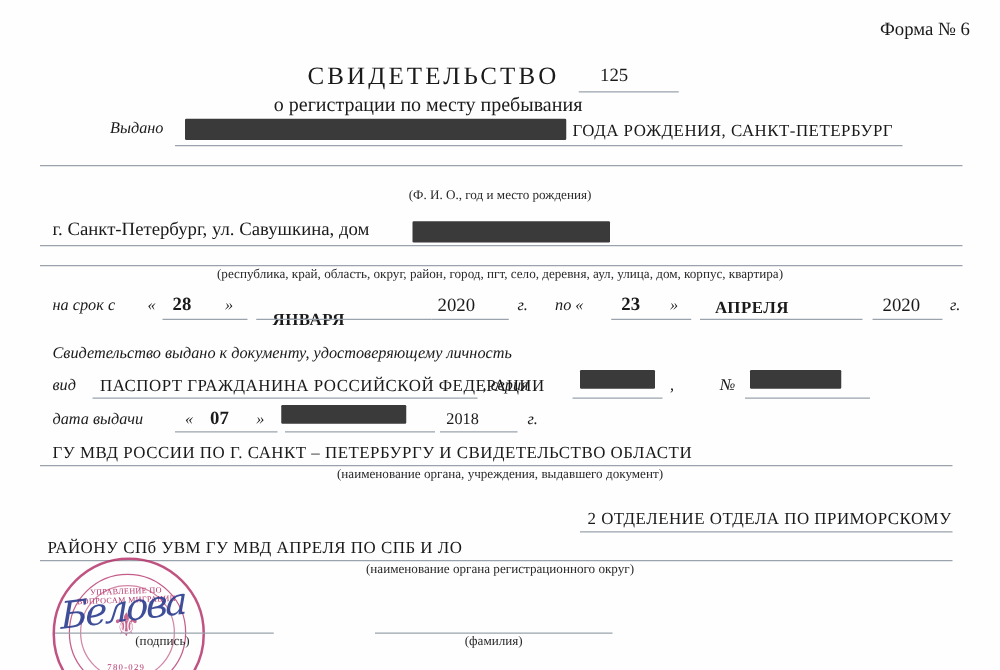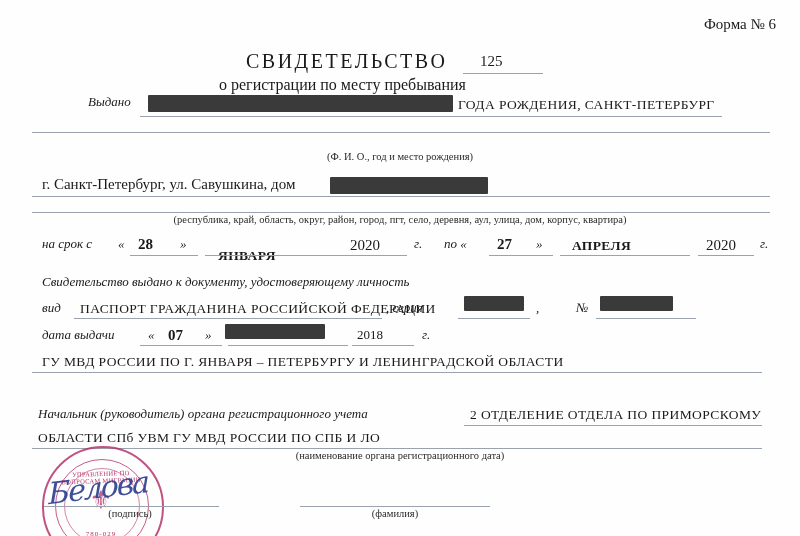--- a/index.html
+++ b/index.html
@@ -190,21 +190,21 @@
   <div class="abs lbl" style="top:236px; left:118px;">«</div>
   <div class="abs" style="top:236px; left:138px; font-size:15px; font-weight:bold;">28</div>
   <div class="abs lbl" style="top:236px; left:180px;">»</div>
   <div class="line" style="top:255px; left:130px; width:68px;"></div>
   <div class="abs fill-caps" style="top:248px; left:218px; font-weight:bold;">ЯНВАРЯ</div>
   <div class="line" style="top:255px; left:205px; width:140px;"></div>
   <div class="abs" style="top:237px; left:350px; font-size:15px;">2020</div>
   <div class="line" style="top:255px; left:345px; width:62px;"></div>
   <div class="abs lbl" style="top:236px; left:414px;">г.</div>
   <div class="abs lbl" style="top:236px; left:444px;">по «</div>
-  <div class="abs" style="top:236px; left:497px; font-size:15px; font-weight:bold;">27</div>
+  <div class="abs" style="top:236px; left:497px; font-size:15px; font-weight:bold;">23</div>
   <div class="abs lbl" style="top:236px; left:536px;">»</div>
   <div class="line" style="top:255px; left:489px; width:64px;"></div>
   <div class="abs fill-caps" style="top:238px; left:572px; font-weight:bold;">АПРЕЛЯ</div>
   <div class="line" style="top:255px; left:560px; width:130px;"></div>
   <div class="abs" style="top:237px; left:706px; font-size:15px;">2020</div>
   <div class="line" style="top:255px; left:698px; width:56px;"></div>
   <div class="abs lbl" style="top:236px; left:760px;">г.</div>
 
   <div class="abs lbl" style="top:274px; left:42px;">Свидетельство выдано к документу, удостоверяющему личность</div>
 
@@ -223,29 +223,29 @@
   <div class="abs lbl" style="top:327px; left:148px;">«</div>
   <div class="abs" style="top:327px; left:168px; font-size:15px; font-weight:bold;">07</div>
   <div class="abs lbl" style="top:327px; left:205px;">»</div>
   <div class="line" style="top:345px; left:140px; width:82px;"></div>
   <div class="redact" style="left:225px; top:324px; width:100px; height:15px;"></div>
   <div class="line" style="top:345px; left:228px; width:120px;"></div>
   <div class="abs" style="top:327px; left:357px; font-size:13px;">2018</div>
   <div class="line" style="top:345px; left:352px; width:62px;"></div>
   <div class="abs lbl" style="top:327px; left:422px;">г.</div>
 
-  <div class="abs fill-caps" style="top:354px; left:42px;">ГУ  МВД  РОССИИ  ПО  Г. ЯНВАРЯ – ПЕТЕРБУРГУ  И  ЛЕНИНГРАДСКОЙ ОБЛАСТИ</div>
+  <div class="abs fill-caps" style="top:354px; left:42px;">ГУ  МВД  РОССИИ  ПО  Г. САНКТ – ПЕТЕРБУРГУ  И  СВИДЕТЕЛЬСТВО ОБЛАСТИ</div>
   <div class="line" style="top:372px; left:32px; width:730px;"></div>
-
-  <div class="abs lbl" style="top:406px; left:38px;">Начальник (руководитель) органа регистрационного учета</div>
+  <div class="abs small-caption" style="top:374px; left:200px; width:400px;">(наименование органа, учреждения, выдавшего документ)</div>
+
   <div class="abs fill-caps" style="top:407px; left:470px;">2 ОТДЕЛЕНИЕ ОТДЕЛА  ПО ПРИМОРСКОМУ</div>
   <div class="line" style="top:425px; left:464px; width:298px;"></div>
-  <div class="abs fill-caps" style="top:430px; left:38px;">ОБЛАСТИ СПб УВМ  ГУ  МВД  РОССИИ  ПО  СПБ  И  ЛО</div>
+  <div class="abs fill-caps" style="top:430px; left:38px;">РАЙОНУ СПб УВМ  ГУ  МВД  АПРЕЛЯ  ПО  СПБ  И  ЛО</div>
   <div class="line" style="top:448px; left:32px; width:730px;"></div>
-  <div class="abs small-caption" style="top:450px; left:200px; width:400px;">(наименование органа регистрационного дата)</div>
+  <div class="abs small-caption" style="top:450px; left:200px; width:400px;">(наименование органа регистрационного округ)</div>
 
   <div class="stamp">
     <div class="stamp-outer"></div>
     <div class="stamp-inner"></div>
     <div class="stamp-inner2"></div>
     <div class="stamp-txt-top">УПРАВЛЕНИЕ ПО ВОПРОСАМ МИГРАЦИИ</div>
     <div class="stamp-emblem">⚜</div>
     <div class="stamp-txt-bottom">780-029</div>
   </div>
 

